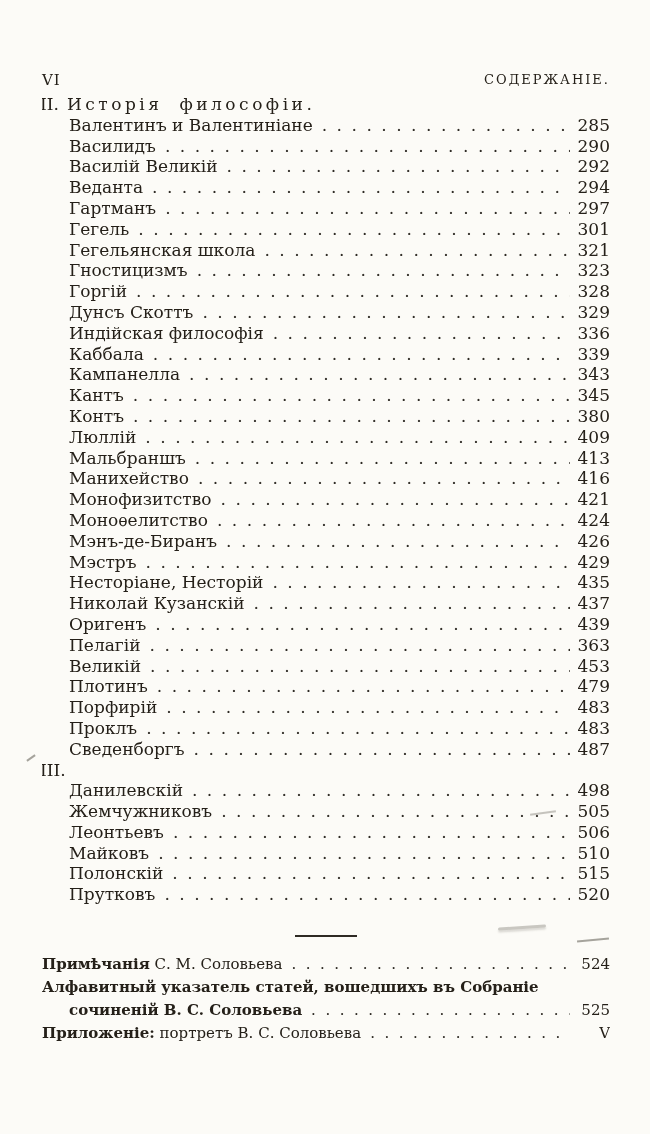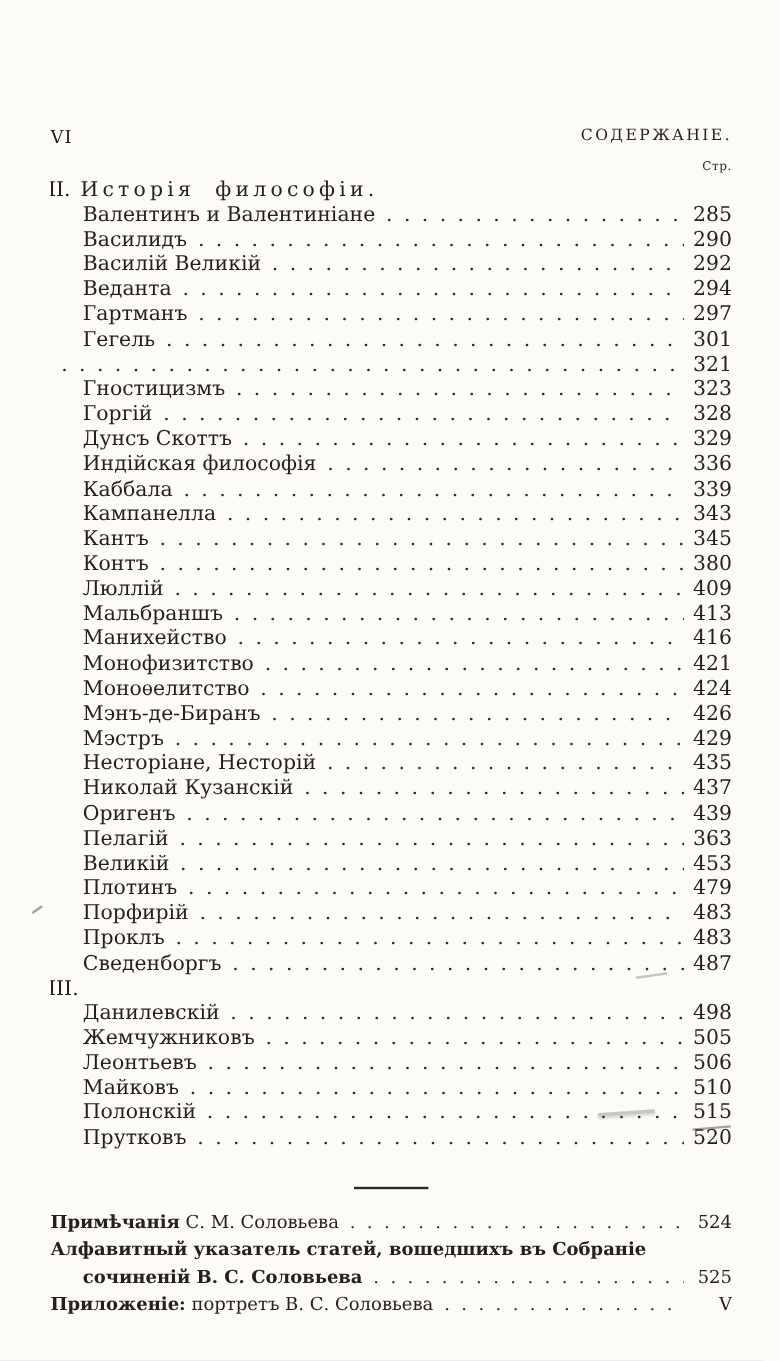--- a/index.html
+++ b/index.html
@@ -4,21 +4,21 @@
 <style>
   html,body{margin:0;padding:0;background:#dedbd4;}
   .page{
     position:relative;
     width:650px;height:1134px;
     margin:0 auto;
     background:#fcfbf7;
     color:#252019;
     font-family:"DejaVu Serif", serif;
     box-sizing:border-box;
-    padding:104px 40px 0 42px;
+    padding:70px 40px 0 42px;
     overflow:hidden;
   }
   .header{position:relative;height:24px;}
   .folio{font-size:15px;letter-spacing:1px;}
   .running-title{
     position:absolute;left:0;right:0;top:2px;
     text-align:right;font-size:13px;letter-spacing:2px;
   }
   .col-header{
     text-align:right;font-size:10px;letter-spacing:.5px;
@@ -49,21 +49,20 @@
   #art4{left:577px;top:939px;width:32px;height:2px;background:rgba(60,55,45,.45);transform:rotate(-5deg);}
 </style>
 </head>
 <body>
 
 <div class="page">
   <div class="header">
     <span class="folio">VI</span>
     <span class="running-title">СОДЕРЖАНІЕ.</span>
   </div>
-  <div class="col-header">Стр.</div>
 
   <div class="toc">
       <div class="toc-row section-row">
         <span class="sec-num">II.</span>
         <span class="sec-title">Исторія философіи.</span>
       </div>
       <div class="toc-row entry-row">
         <span class="entry-label">Валентинъ и Валентиніане</span>
         <span class="leader">......................................................................</span>
         <span class="pg">285</span>
@@ -87,20 +86,21 @@
         <span class="entry-label">Гартманъ</span>
         <span class="leader">......................................................................</span>
         <span class="pg">297</span>
       </div>
       <div class="toc-row entry-row">
         <span class="entry-label">Гегель</span>
         <span class="leader">......................................................................</span>
         <span class="pg">301</span>
       </div>
       <div class="toc-row entry-row">
+        <span class="entry-label">Гегельянская школа</span>
         <span class="leader">......................................................................</span>
         <span class="pg">321</span>
       </div>
       <div class="toc-row entry-row">
         <span class="entry-label">Гностицизмъ</span>
         <span class="leader">......................................................................</span>
         <span class="pg">323</span>
       </div>
       <div class="toc-row entry-row">
         <span class="entry-label">Горгій</span>

